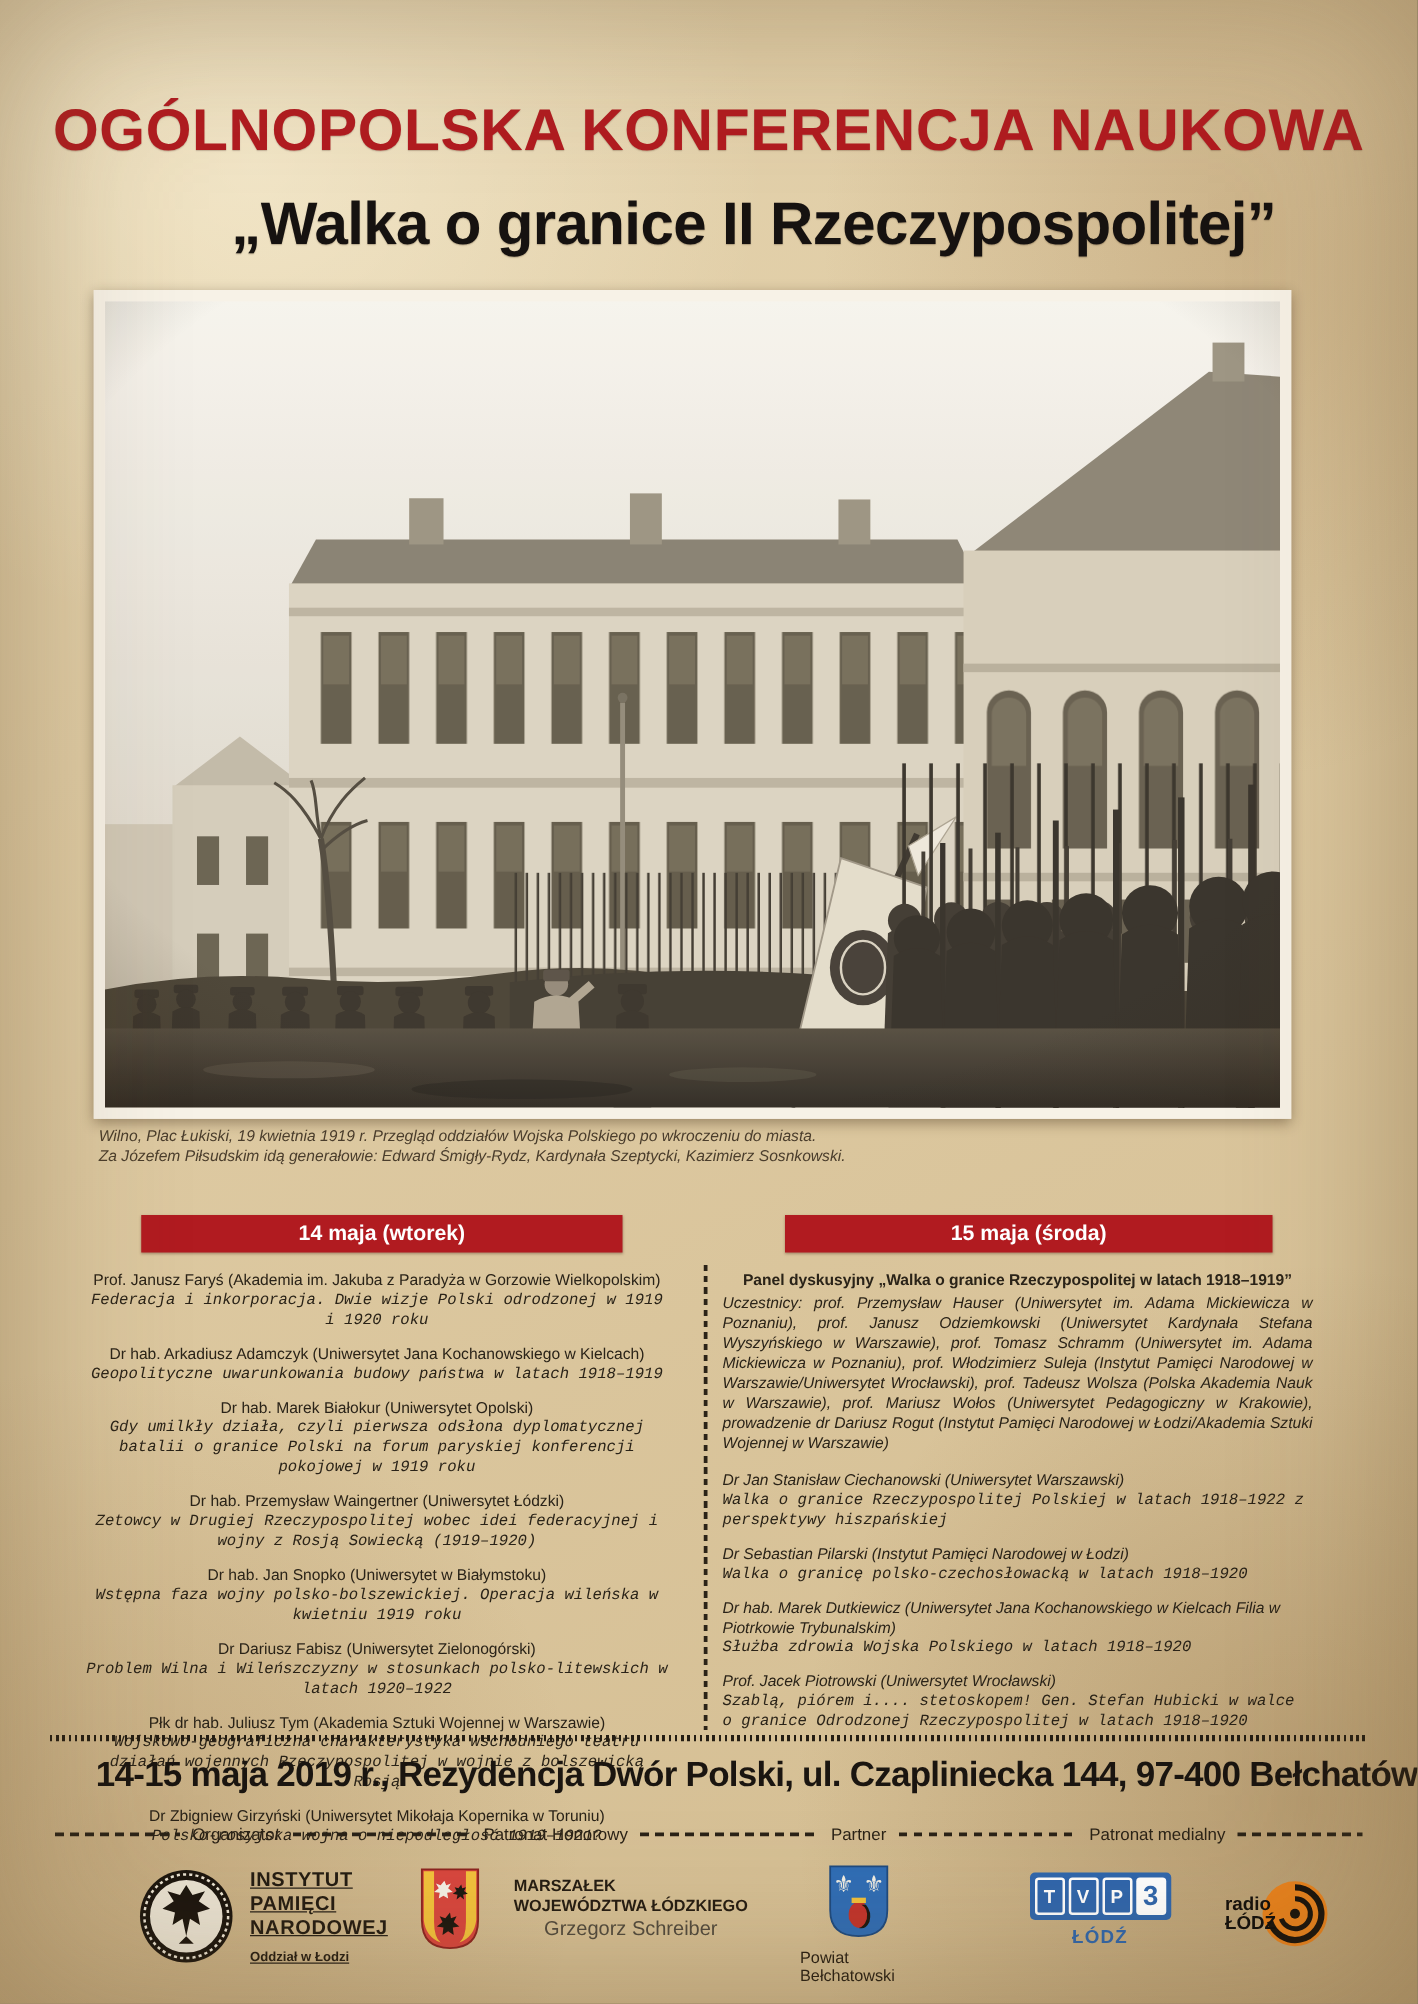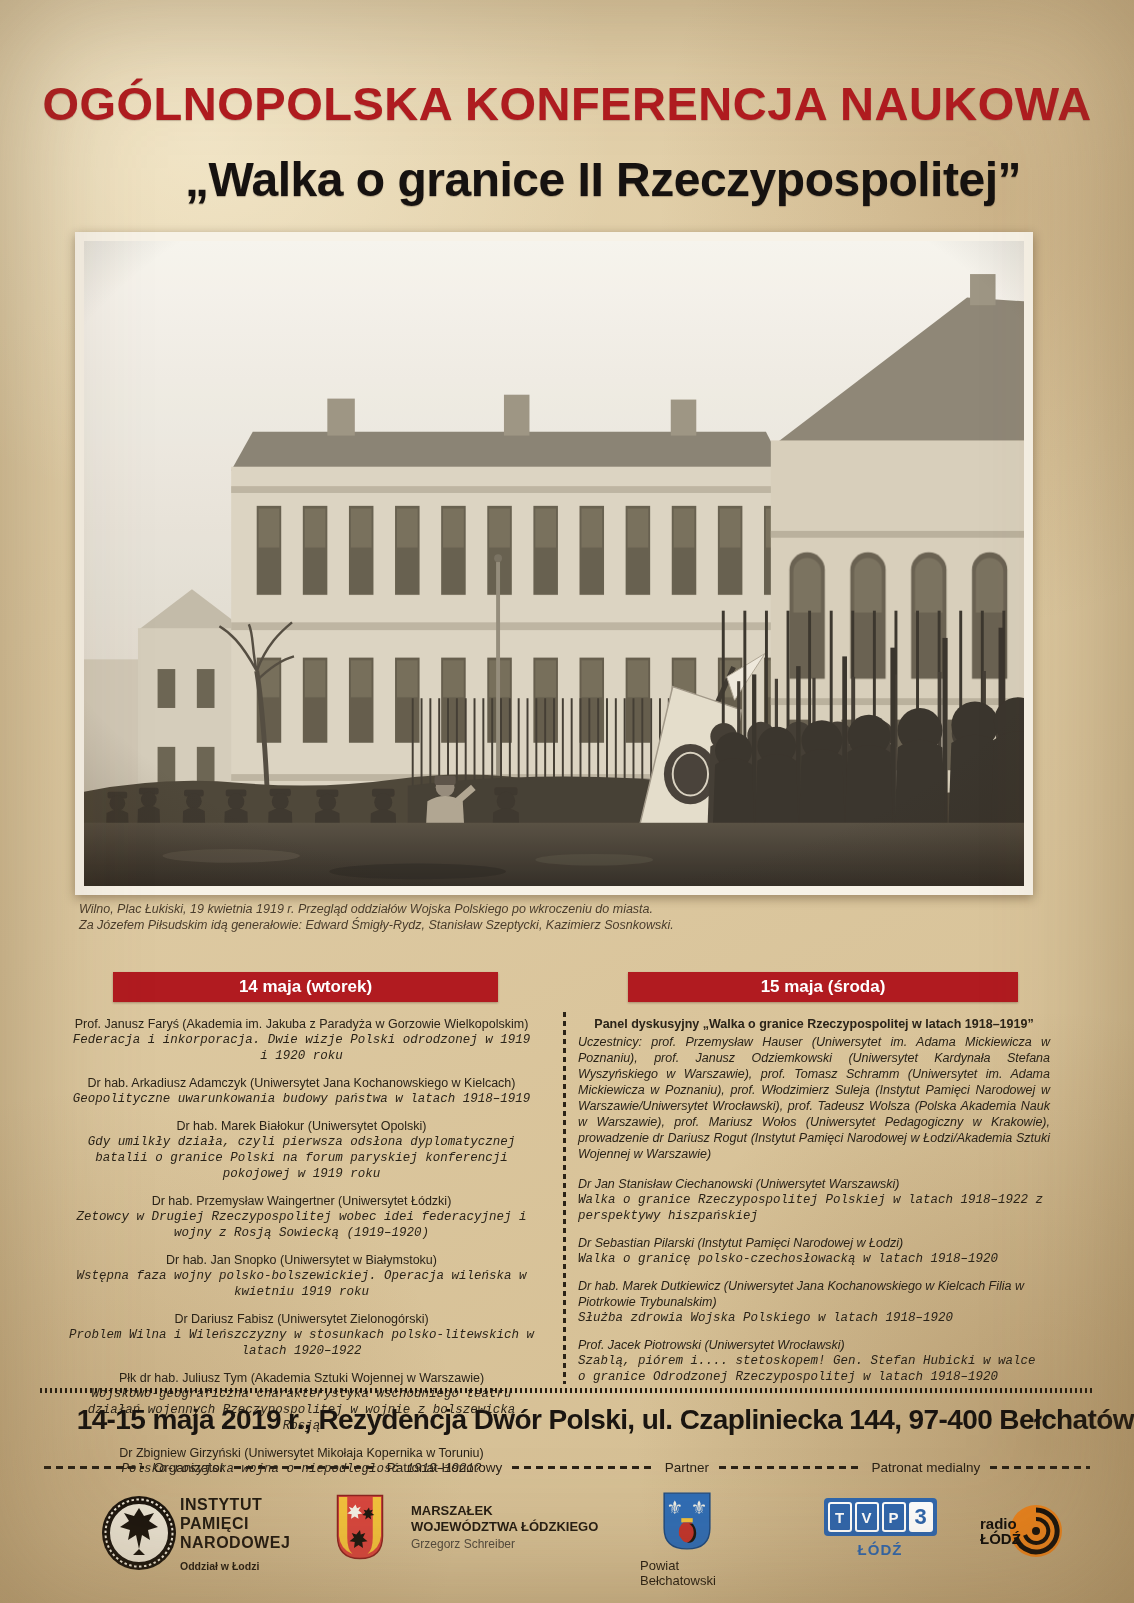--- a/index.html
+++ b/index.html
@@ -48,26 +48,26 @@
   .hdivider{position:absolute; left:40px; top:1388px; width:1054px; height:5px;
     background:repeating-linear-gradient(90deg,#241d13 0 2px,transparent 2px 5px);}
   .venue{position:absolute; top:1404px; left:0; width:100%; text-align:right;
     font-size:28px; font-weight:bold; letter-spacing:-.6px; color:#1a1510;}
   .roles{position:absolute; top:1460px; left:44px; right:44px; display:flex;
     align-items:center; gap:10px; font-size:13.5px; color:#2b2317;}
   .roles .dash{flex:1; height:3px;
     background:repeating-linear-gradient(90deg,#2b2317 0 7px,transparent 7px 12px);}
   .roles .dash.short{flex:.7;}
   .logo{position:absolute; display:flex; align-items:center;}
-  .logo-ipn{left:100px; top:1494px; gap:2px;}
+  .logo-ipn{left:110px; top:1494px; gap:12px;text-decoration:underline;}
   .ipn-name{font-weight:bold; font-size:16px; line-height:19px; color:#241c12; letter-spacing:.5px;}
   .ipn-sub{font-weight:bold; font-size:10.5px; color:#241c12; margin-top:8px;}
   .logo-marshal{left:336px; top:1494px; gap:27px;}
   .marshal-name{font-weight:bold; font-size:13px; line-height:16px; color:#241c12;}
-  .marshal-person{font-size:12px; color:#514a3e; margin-top:2px;}
+  .marshal-person{font-size:16px; color:#514a3e; margin-top:2px;text-align:center;}
   .logo-powiat{left:622px; top:1490px; width:130px; flex-direction:column; gap:6px;}
   .powiat-label{font-size:13px; color:#241c12;padding-left:18px;}
   .logo-tvp{left:834px; top:1498px; width:92px; flex-direction:column; gap:5px;}
   .tvp-box{display:flex; align-items:center; gap:3px; background:#2f66ad; border-radius:4px;
     padding:4px; box-sizing:border-box;}
   .tvp-letter{width:20px; height:26px; border:2px solid #fff; border-radius:3px; color:#fff;
     font-weight:bold; font-size:15px; display:flex; align-items:center; justify-content:center;}
   .tvp-three{width:24px; height:30px; background:#fff; border-radius:3px; color:#2f66ad;
     font-weight:bold; font-size:22px; display:flex; align-items:center; justify-content:center;}
   .tvp-city{color:#2f66ad; font-weight:bold; font-size:15px; letter-spacing:1px; text-align:center;}
@@ -221,21 +221,21 @@
       <ellipse cx="340" cy="648" rx="90" ry="8" fill="#16120d" opacity="0.5"></ellipse>
       <ellipse cx="520" cy="636" rx="60" ry="6" fill="#5a5242" opacity="0.35"></ellipse>
 
       <rect x="0" y="0" width="958" height="663" fill="#ece5d4" opacity="0.10"></rect>
       <rect x="0" y="0" width="958" height="663" fill="url(#vig)"></rect>
     </svg>
   </figure>
 
   <div class="caption">
     <div>Wilno, Plac Łukiski, 19 kwietnia 1919 r. Przegląd oddziałów Wojska Polskiego po wkroczeniu do miasta.</div>
-    <div>Za Józefem Piłsudskim idą generałowie: Edward Śmigły-Rydz, Stanisław Szeptycki, Kazimierz Sosnkowski.</div>
+    <div>Za Józefem Piłsudskim idą generałowie: Edward Śmigły-Rydz, Kardynała Szeptycki, Kazimierz Sosnkowski.</div>
   </div>
 
   <div class="col-left">
     <div class="day-bar">14 maja (wtorek)</div>
     <div class="entries">
 
         <div class="entry">
           <div class="speaker">Prof. Janusz Faryś (Akademia im. Jakuba z Paradyża w Gorzowie Wielkopolskim)</div>
           <div class="talk">Federacja i inkorporacja. Dwie wizje Polski odrodzonej w 1919 i 1920 roku</div>
         </div>

